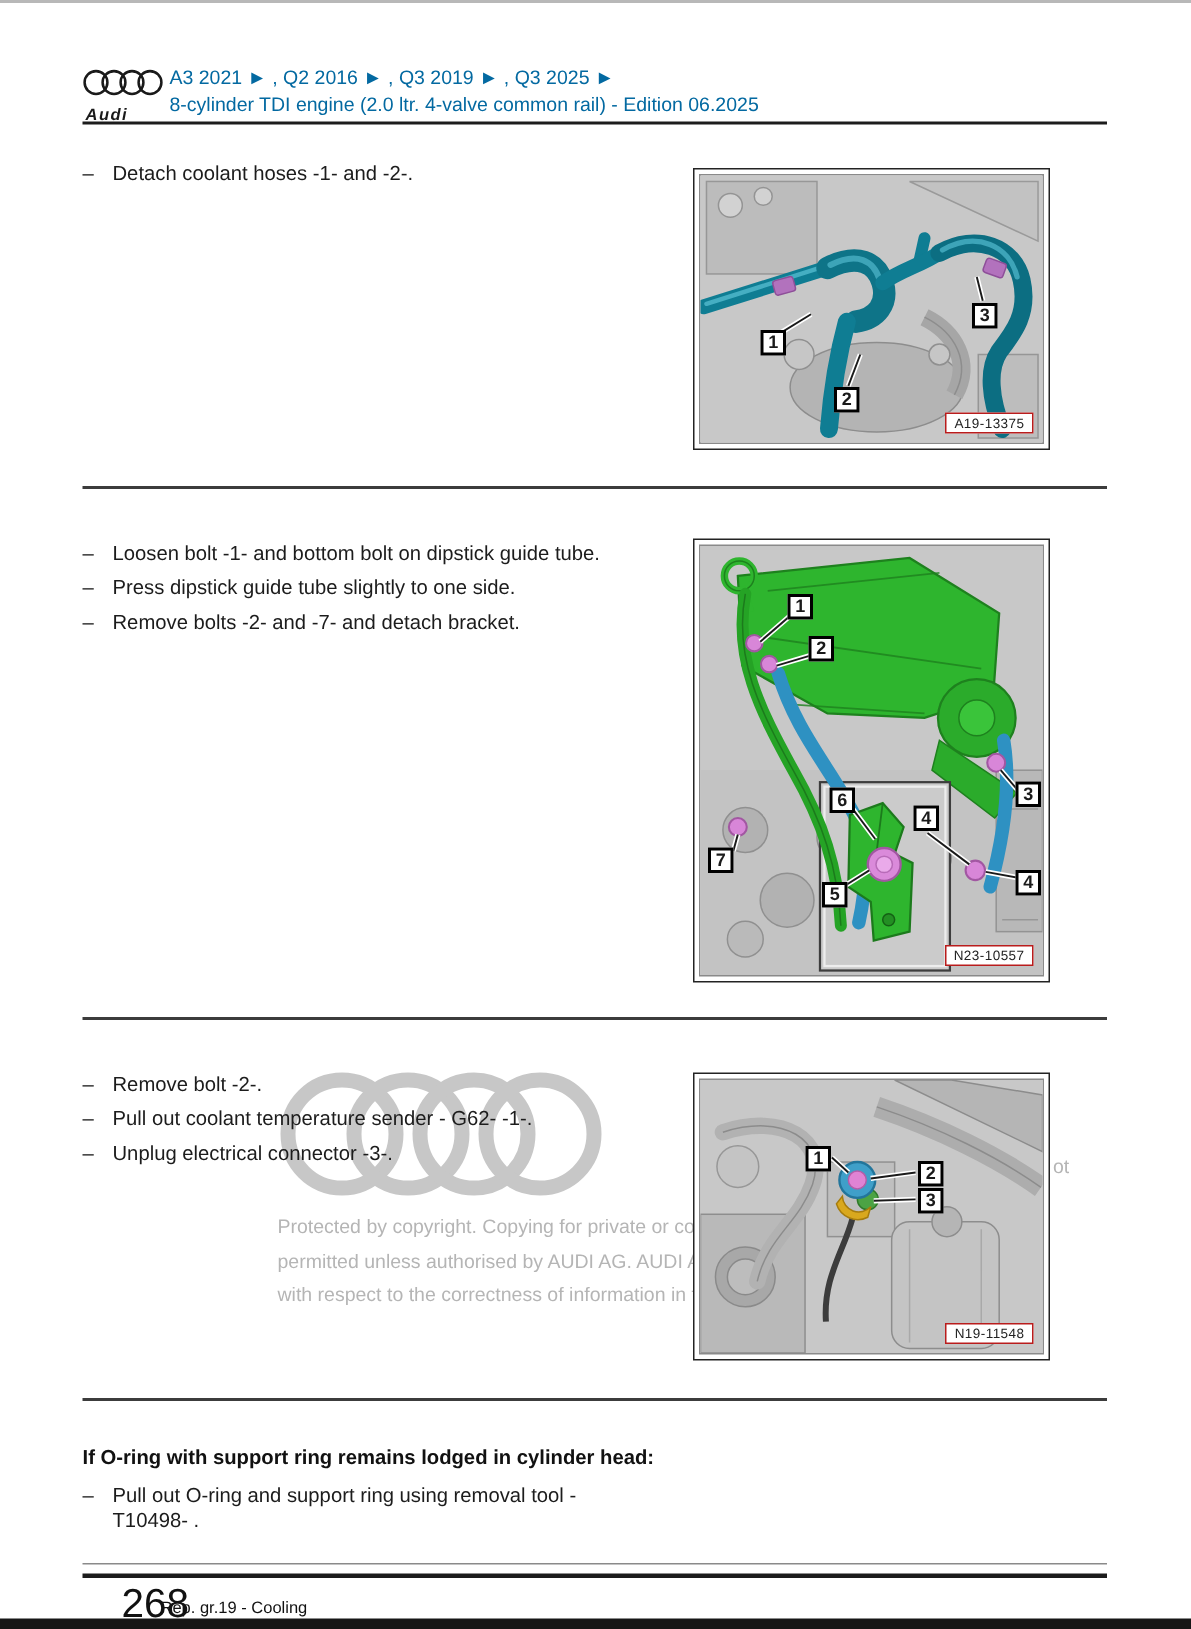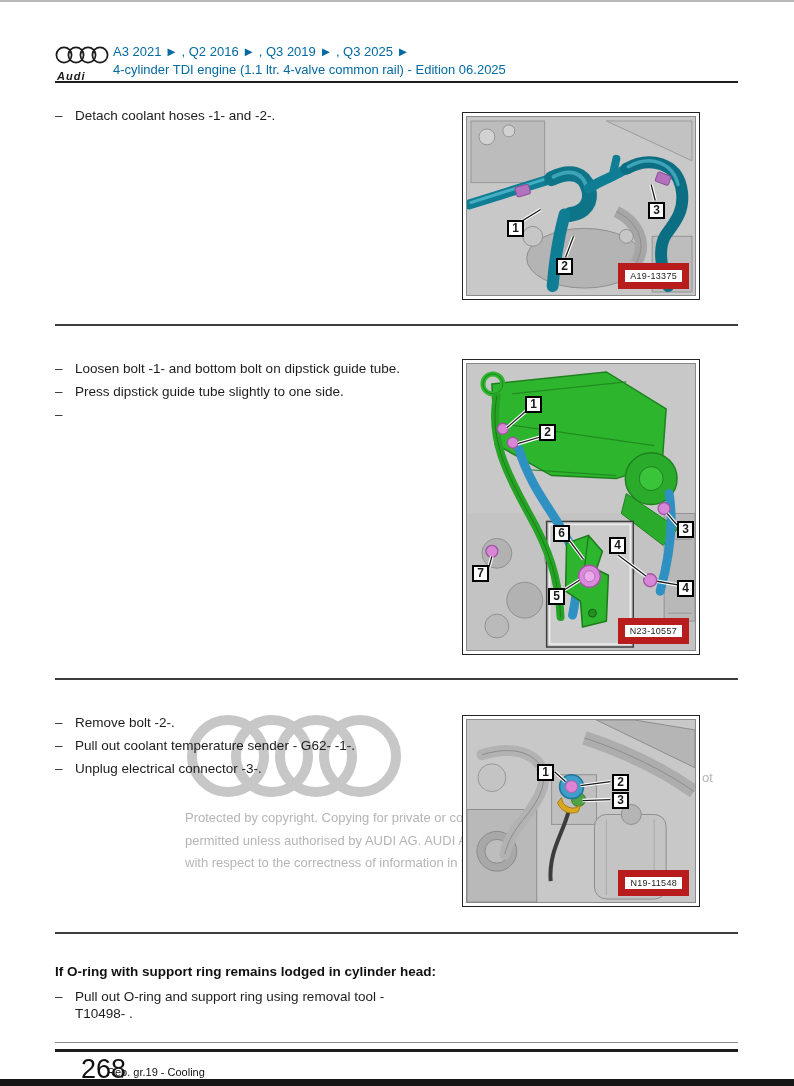--- a/index.html
+++ b/index.html
@@ -9,21 +9,21 @@
   .hline{background:#1c1c1c;}
   .step{display:flex;align-items:flex-start;font-size:13.5px;line-height:17px;color:#1c1c1c;}
   .step .dash{width:20px;flex:none;}
   .steps .step{margin-bottom:6px;}
   .figure{background:#fff;border:1.5px solid #232323;padding:3px;box-sizing:border-box;z-index:3;}
   .fig-inner{position:relative;width:100%;height:100%;border:1px solid #8a8a8a;box-sizing:border-box;}
   .fig-inner svg{display:block;width:100%;height:100%;}
   .callout{position:absolute;box-sizing:border-box;min-width:17px;height:17px;line-height:13px;
            background:#fff;border:2px solid #000;font-size:12px;font-weight:bold;text-align:center;
            padding:0 2px;z-index:5;}
-  .fig-label{position:absolute;right:6px;bottom:6px;background:#fff;border:7px solid #b91c1c;
+  .fig-label{position:absolute;right:6px;bottom:6px;background:#fff;border:1px solid #b91c1c;
              font-size:9px;padding:1px 5px;letter-spacing:.3px;z-index:5;color:#222;}
   .divider{height:1.5px;background:#3c3c3c;width:683px;left:55px;}
   .wm-text{font-size:13px;color:#b5b5b5;z-index:1;white-space:nowrap;}
   .hdr-line{font-size:13px;line-height:18px;color:#0369a1;}
   .cond-head{font-size:13.5px;font-weight:bold;color:#111;text-align:right;}
   .pgnum{font-size:27px;color:#111;margin-left:24px;}
   .pgcap{font-size:11px;color:#111;}
 </style>
 </head>
 <body>
@@ -37,21 +37,21 @@
       <svg width="54" height="20" viewBox="0 0 54 20">
         <circle cx="9" cy="10" r="7.6" fill="none" stroke="#1a1a1a" stroke-width="1.7"></circle>
         <circle cx="21" cy="10" r="7.6" fill="none" stroke="#1a1a1a" stroke-width="1.7"></circle>
         <circle cx="33" cy="10" r="7.6" fill="none" stroke="#1a1a1a" stroke-width="1.7"></circle>
         <circle cx="45" cy="10" r="7.6" fill="none" stroke="#1a1a1a" stroke-width="1.7"></circle>
       </svg>
       <div style="font-weight:bold;font-style:italic;font-size:11px;letter-spacing:1px;margin-top:1px;margin-left:2px;">Audi</div>
     </div>
     <div class="abs" style="left:58px;top:0;">
       <div class="hdr-line">A3 2021 ► , Q2 2016 ► , Q3 2019 ► , Q3 2025 ►</div>
-      <div class="hdr-line">4-cylinder TDI engine (1.1 ltr. 4-valve common rail) - Edition 06.2025</div>
+      <div class="hdr-line">8-cylinder TDI engine (2.0 ltr. 4-valve common rail) - Edition 06.2025</div>
     </div>
   </div>
   <div class="abs hline" style="left:55px;top:81px;width:683px;height:2px;"></div>
 
   <div class="abs steps" style="left:55px;top:107px;width:390px;">
     <div class="step">
       <span class="dash">–</span>
       <span>Detach coolant hoses -1- and -2-.</span>
     </div>
   </div>
@@ -108,20 +108,21 @@
     <div class="step">
       <span class="dash">–</span>
       <span>Loosen bolt -1- and bottom bolt on dipstick guide tube.</span>
     </div>
     <div class="step">
       <span class="dash">–</span>
       <span>Press dipstick guide tube slightly to one side.</span>
     </div>
     <div class="step">
       <span class="dash">–</span>
+      <span>Remove bolts -2- and -7- and detach bracket.</span>
     </div>
   </div>
 
   <div class="abs figure" style="left:462px;top:359px;width:238px;height:296px;">
     <div class="fig-inner">
       <svg viewBox="0 0 229 287" preserveAspectRatio="none">
         <rect x="0" y="0" width="229" height="287" fill="#c8c8c8"></rect>
         <rect x="0" y="150" width="229" height="137" fill="#c3c3c3"></rect>
         <circle cx="30" cy="190" r="15" fill="#b2b2b2" stroke="#909090"></circle>
         <circle cx="58" cy="237" r="18" fill="#b2b2b2" stroke="#909090"></circle>

